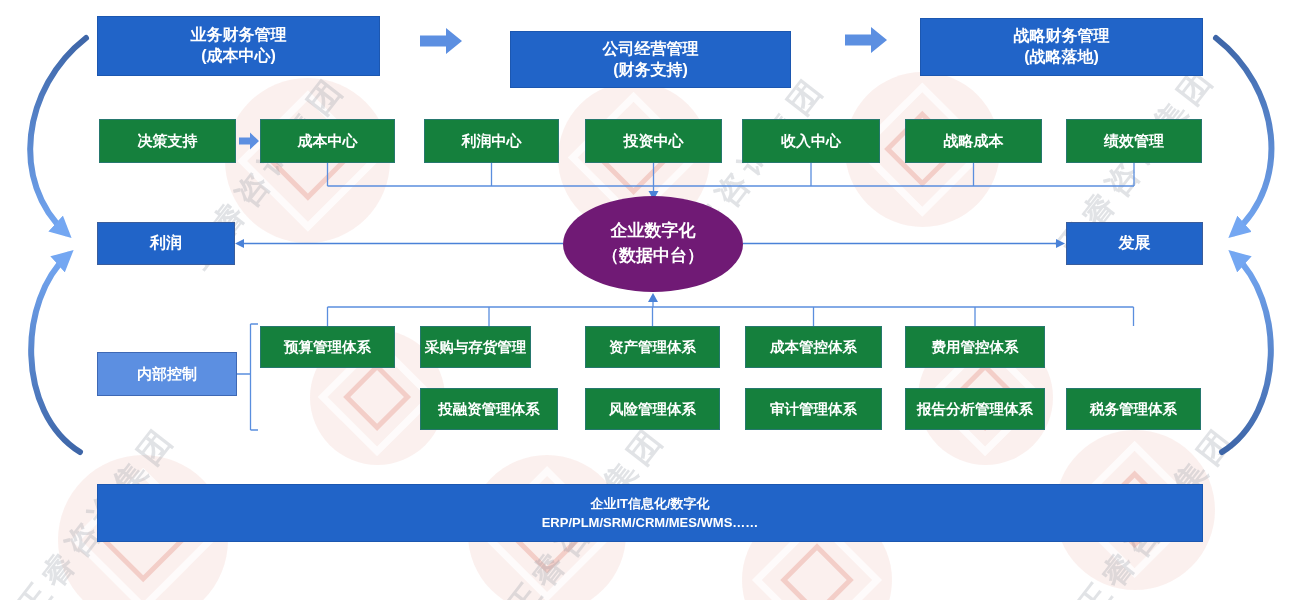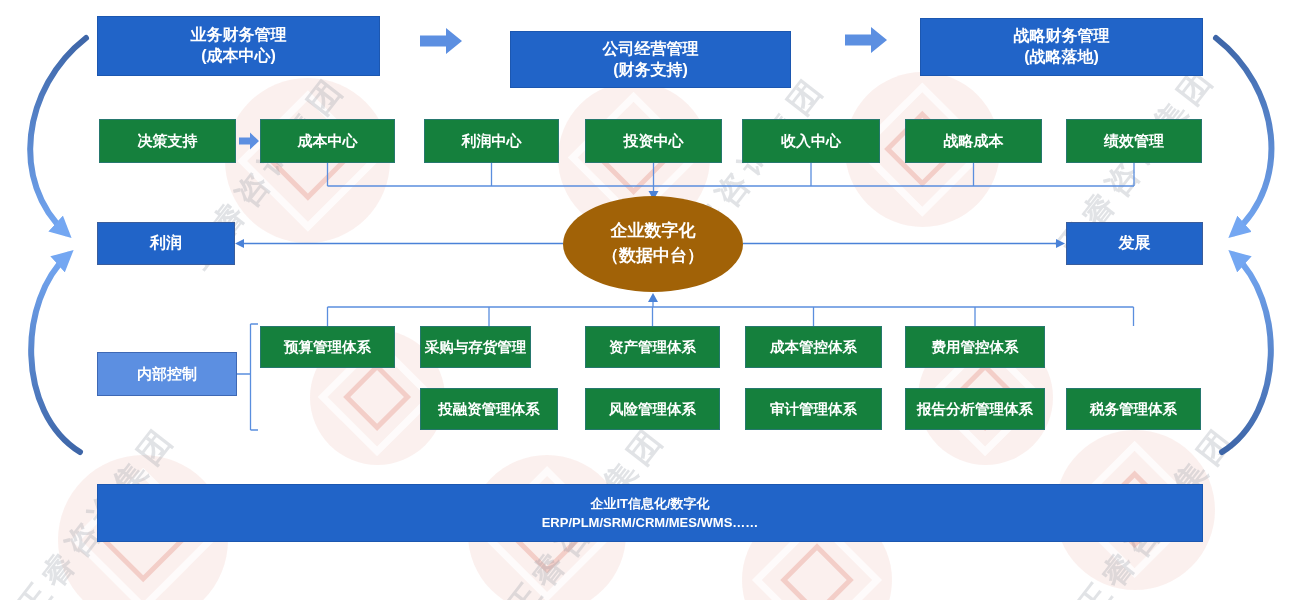--- a/index.html
+++ b/index.html
@@ -17,21 +17,21 @@
   .lines{position:absolute;left:0;top:0;z-index:1;pointer-events:none;}
   .bx{
     position:absolute;z-index:2;display:flex;flex-direction:column;align-items:center;justify-content:center;
     color:#ffffff;font-weight:bold;text-align:center;box-sizing:border-box;line-height:1.3;
   }
   .dark{background:#2164C8;border:1px solid rgba(23,72,146,0.45);font-size:16px;}
   .mid{background:#15803d;border:1px solid rgba(66,108,186,0.40);font-size:15px;}
   .grid{font-size:14.5px;}
   .ic{background:#5C8FE1;border:1.5px solid #3E68B4;font-size:15px;}
   .hub{
-    background:#a16207;border:none;border-radius:50%;font-size:17px;line-height:1.45;
+    background:#701a75;border:none;border-radius:50%;font-size:17px;line-height:1.45;
   }
   .bottom{font-size:13px;line-height:1.5;}
   .side{font-size:16px;border:1px solid #3A5D9C;}
 </style>
 </head>
 <body>
 
 <div class="stage">
 
   <div class="wm wm-logo" style="left:225px;top:78px;width:165px;height:165px;">

